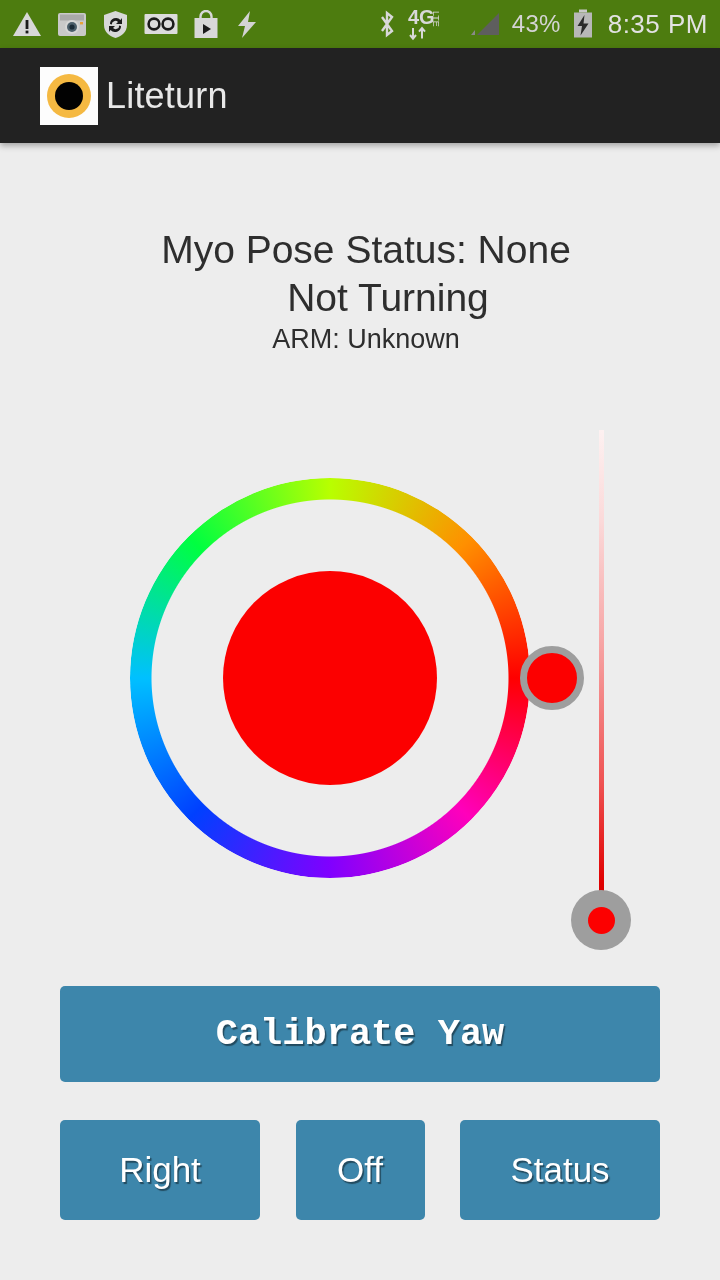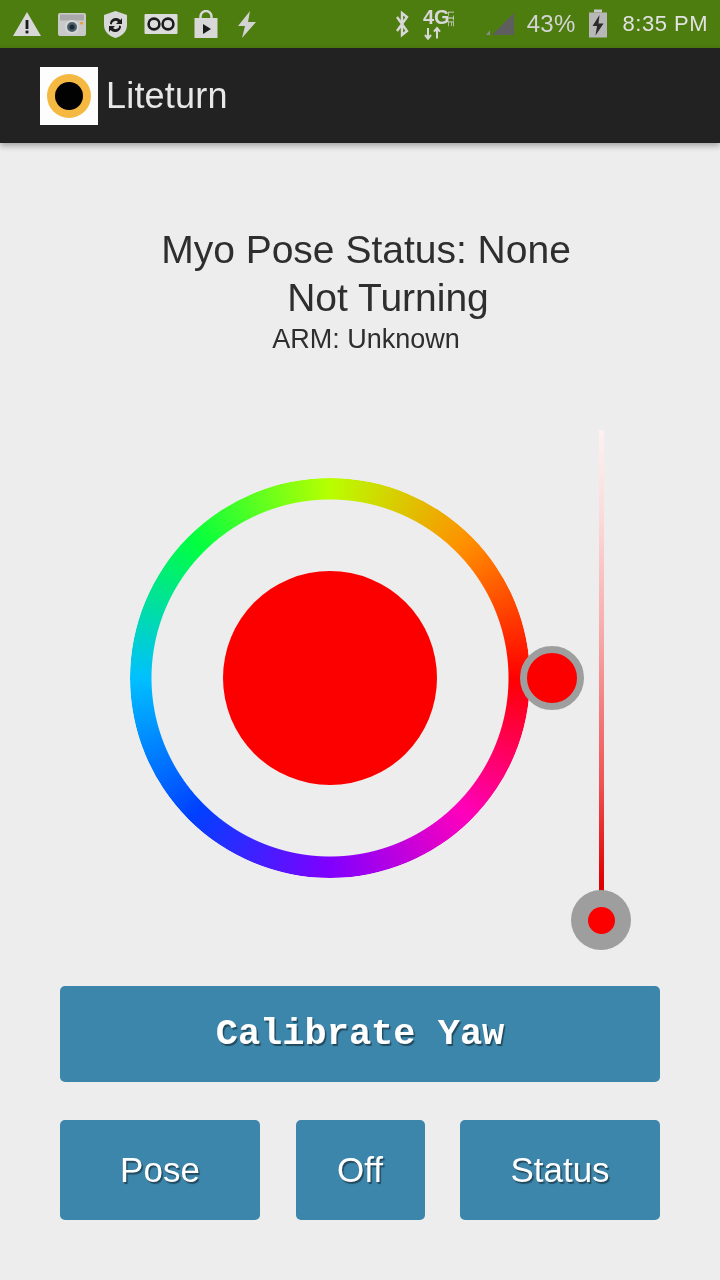--- a/index.html
+++ b/index.html
@@ -14,21 +14,21 @@
   
   .statusbar{
     position:absolute; top:0; left:0; width:720px; height:48px;
     background:#4d7c0f; display:flex; align-items:center;
     padding:0 12px; color:#cfcfcf;
   }
   .sb-left{ display:flex; align-items:center; gap:15px; }
   .sb-right{ display:flex; align-items:center; gap:11px; margin-left:auto; }
   .sb-icon{ display:block; }
   .sb-batt-text{ font-size:24px; color:#d4d4d4; letter-spacing:.3px; }
-  .sb-clock{ font-size:22px; color:#e2e2e2; letter-spacing:.5px; margin-left:3px;}
+  .sb-clock{ font-size:26px; color:#e2e2e2; letter-spacing:.5px; margin-left:3px;}
 
   
   .actionbar{
     position:absolute; top:48px; left:0; width:720px; height:95px;
     background:#222222; display:flex; align-items:center; padding-left:40px;
     box-shadow:0 3px 6px rgba(0,0,0,.30);
   }
   .app-logo{
     width:58px; height:58px; background:#fdfdfd;
     display:flex; align-items:center; justify-content:center;
@@ -214,18 +214,18 @@
   <div class="vslider">
     <div class="vslider-track"></div>
     <div class="vslider-knob">
       <div class="vslider-knob-dot"></div>
     </div>
   </div>
 
   <button class="btn btn-calibrate">Calibrate Yaw</button>
 
   <div class="btn-row">
-    <button class="btn">Pose</button>
+    <button class="btn">Right</button>
     <button class="btn mid">Off</button>
     <button class="btn">Status</button>
   </div>
 
 </div>
 
 </body></html>

